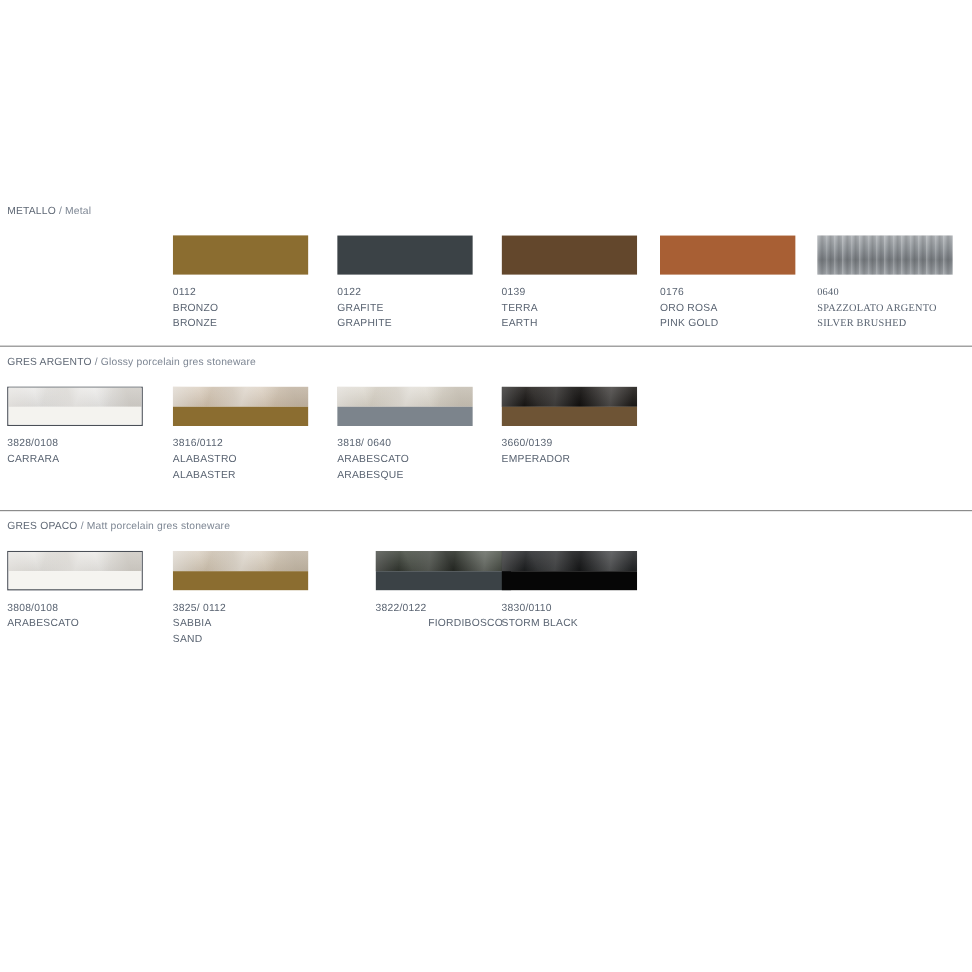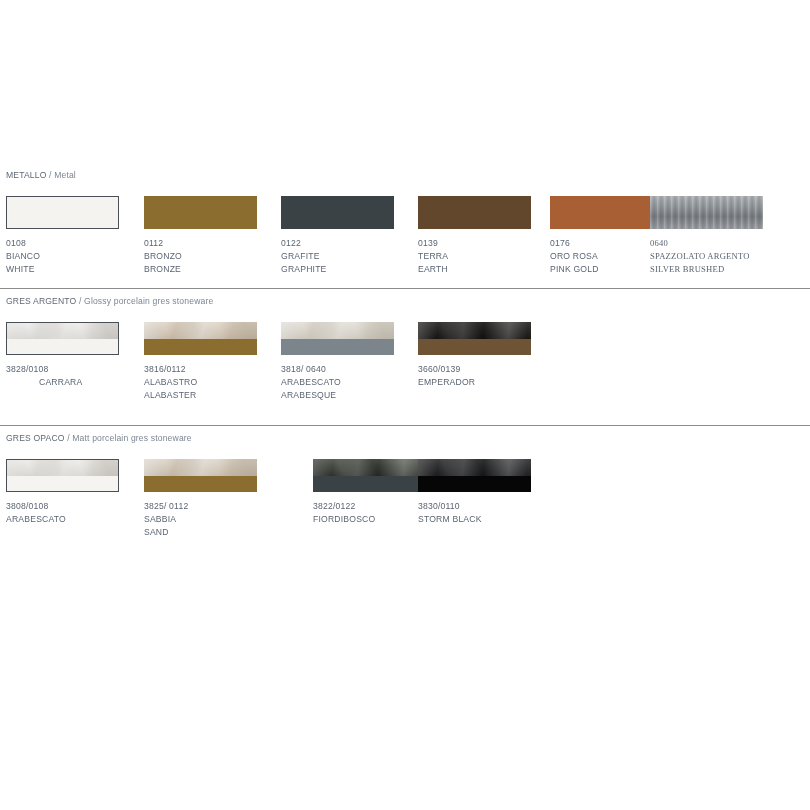--- a/index.html
+++ b/index.html
@@ -109,30 +109,20 @@
 </style>
 </head>
 <body>
 
 <div class="page">
   <div id="sections-host">
       <div class="section" style="top: 170px;">
         <div class="section-title" style="top: 0px;"><span>METALLO</span><span class="sub"> / </span><span class="sub">Metal</span></div>
         <div class="clip-host" style="top: 26px; height: 92px;">
           <div class="swatch-row">
-            <div class="swatch-item" style="left: 6px;">
-              <div class="swatch bordered">
-                <div class="full-layer" style="background: rgb(244, 243, 239);"></div>
-              </div>
-              <div class="swatch-labels">
-                <div style="color: rgb(90, 100, 114);">0108</div>
-                <div style="color: rgb(90, 100, 114);">BIANCO</div>
-                <div style="color: rgb(90, 100, 114);">WHITE</div>
-              </div>
-            </div>
             <div class="swatch-item" style="left: 144px;">
               <div class="swatch">
                 <div class="full-layer" style="background: rgb(139, 109, 48);"></div>
               </div>
               <div class="swatch-labels">
                 <div style="color: rgb(90, 100, 114);">0112</div>
                 <div style="color: rgb(90, 100, 114);">BRONZO</div>
                 <div style="color: rgb(90, 100, 114);">BRONZE</div>
               </div>
             </div>
@@ -159,21 +149,21 @@
             <div class="swatch-item" style="left: 550px;">
               <div class="swatch">
                 <div class="full-layer" style="background: rgb(168, 95, 52);"></div>
               </div>
               <div class="swatch-labels">
                 <div style="color: rgb(90, 100, 114);">0176</div>
                 <div style="color: rgb(90, 100, 114);">ORO ROSA</div>
                 <div style="color: rgb(90, 100, 114);">PINK GOLD</div>
               </div>
             </div>
-            <div class="swatch-item" style="left: 650px; font-family: Liberation Serif, serif;">
+            <div class="swatch-item" style="left: 681px; font-family: Liberation Serif, serif;">
               <div class="swatch">
                 <div class="full-layer" style="background: repeating-linear-gradient(90deg, rgba(255, 255, 255, 0.22) 0px, rgba(255, 255, 255, 0) 2px, rgba(0, 0, 0, 0.12) 4px, rgba(255, 255, 255, 0) 7px), linear-gradient(rgba(255, 255, 255, 0.3) 0%, rgba(255, 255, 255, 0.05) 34%, rgba(0, 0, 0, 0.14) 62%, rgba(255, 255, 255, 0.12) 100%), linear-gradient(rgb(142, 147, 152), rgb(142, 147, 152));"></div>
               </div>
               <div class="swatch-labels">
                 <div style="color: rgb(90, 100, 114);">0640</div>
                 <div style="color: rgb(90, 100, 114);">SPAZZOLATO ARGENTO</div>
                 <div style="color: rgb(90, 100, 114);">SILVER BRUSHED</div>
               </div>
             </div>
           </div>
@@ -184,21 +174,21 @@
         <div class="section-title" style="top: 0px;"><span>GRES ARGENTO</span><span class="sub"> / </span><span class="sub">Glossy porcelain gres stoneware</span></div>
         <div class="clip-host" style="top: 26px; height: 92px;">
           <div class="swatch-row">
             <div class="swatch-item" style="left: 6px;">
               <div class="swatch bordered">
                 <div class="top-layer" style="background: linear-gradient(108deg, rgba(255, 255, 255, 0.55) 0%, rgba(255, 255, 255, 0) 28%, rgba(255, 255, 255, 0.4) 52%, rgba(255, 255, 255, 0) 76%), linear-gradient(72deg, rgba(150, 140, 125, 0.3) 0%, rgba(255, 255, 255, 0) 22%, rgba(150, 140, 125, 0.22) 46%, rgba(255, 255, 255, 0) 66%, rgba(150, 140, 125, 0.25) 88%), linear-gradient(rgba(255, 255, 255, 0.25), rgba(0, 0, 0, 0.05)), linear-gradient(rgb(228, 227, 225), rgb(228, 227, 225));"></div>
                 <div class="bottom-layer" style="background: rgb(244, 243, 239);"></div>
               </div>
               <div class="swatch-labels">
                 <div style="color: rgb(90, 100, 114);">3828/0108</div>
-                <div style="color: rgb(90, 100, 114); margin-left: 33px;">CARRARA</div>
+                <div style="color: rgb(90, 100, 114);">CARRARA</div>
               </div>
             </div>
             <div class="swatch-item" style="left: 144px;">
               <div class="swatch">
                 <div class="top-layer" style="background: linear-gradient(108deg, rgba(255, 255, 255, 0.55) 0%, rgba(255, 255, 255, 0) 28%, rgba(255, 255, 255, 0.4) 52%, rgba(255, 255, 255, 0) 76%), linear-gradient(72deg, rgba(150, 140, 125, 0.3) 0%, rgba(255, 255, 255, 0) 22%, rgba(150, 140, 125, 0.22) 46%, rgba(255, 255, 255, 0) 66%, rgba(150, 140, 125, 0.25) 88%), linear-gradient(rgba(255, 255, 255, 0.25), rgba(0, 0, 0, 0.05)), linear-gradient(rgb(207, 191, 171), rgb(207, 191, 171));"></div>
                 <div class="bottom-layer" style="background: rgb(139, 109, 48);"></div>
               </div>
               <div class="swatch-labels">
                 <div style="color: rgb(90, 100, 114);">3816/0112</div>
                 <div style="color: rgb(90, 100, 114);">ALABASTRO</div>
@@ -255,21 +245,21 @@
                 <div style="color: rgb(90, 100, 114);">SAND</div>
               </div>
             </div>
             <div class="swatch-item" style="left: 281px; margin-left: 32px;">
               <div class="swatch">
                 <div class="top-layer" style="background: linear-gradient(96deg, rgba(255, 255, 255, 0.22) 2%, rgba(255, 255, 255, 0) 18%, rgba(255, 255, 255, 0.16) 40%, rgba(255, 255, 255, 0) 58%, rgba(255, 255, 255, 0.2) 80%, rgba(255, 255, 255, 0) 96%), linear-gradient(66deg, rgba(0, 0, 0, 0.45) 0%, rgba(0, 0, 0, 0) 26%, rgba(0, 0, 0, 0.38) 54%, rgba(0, 0, 0, 0) 78%), linear-gradient(rgba(255, 255, 255, 0.1), rgba(0, 0, 0, 0.25)), linear-gradient(rgb(74, 80, 70), rgb(74, 80, 70));"></div>
                 <div class="bottom-layer" style="background: rgb(59, 66, 70);"></div>
               </div>
               <div class="swatch-labels">
                 <div style="color: rgb(90, 100, 114);">3822/0122</div>
-                <div style="color: rgb(90, 100, 114);">FIORDIBOSCO</div>
+                <div style="color: rgb(90, 100, 114); text-align: center;">FIORDIBOSCO</div>
               </div>
             </div>
             <div class="swatch-item" style="left: 418px;">
               <div class="swatch">
                 <div class="top-layer" style="background: linear-gradient(96deg, rgba(255, 255, 255, 0.22) 2%, rgba(255, 255, 255, 0) 18%, rgba(255, 255, 255, 0.16) 40%, rgba(255, 255, 255, 0) 58%, rgba(255, 255, 255, 0.2) 80%, rgba(255, 255, 255, 0) 96%), linear-gradient(66deg, rgba(0, 0, 0, 0.45) 0%, rgba(0, 0, 0, 0) 26%, rgba(0, 0, 0, 0.38) 54%, rgba(0, 0, 0, 0) 78%), linear-gradient(rgba(255, 255, 255, 0.1), rgba(0, 0, 0, 0.25)), linear-gradient(rgb(42, 44, 46), rgb(42, 44, 46));"></div>
                 <div class="bottom-layer" style="background: rgb(6, 6, 6);"></div>
               </div>
               <div class="swatch-labels">
                 <div style="color: rgb(90, 100, 114);">3830/0110</div>
                 <div style="color: rgb(90, 100, 114);">STORM BLACK</div>

